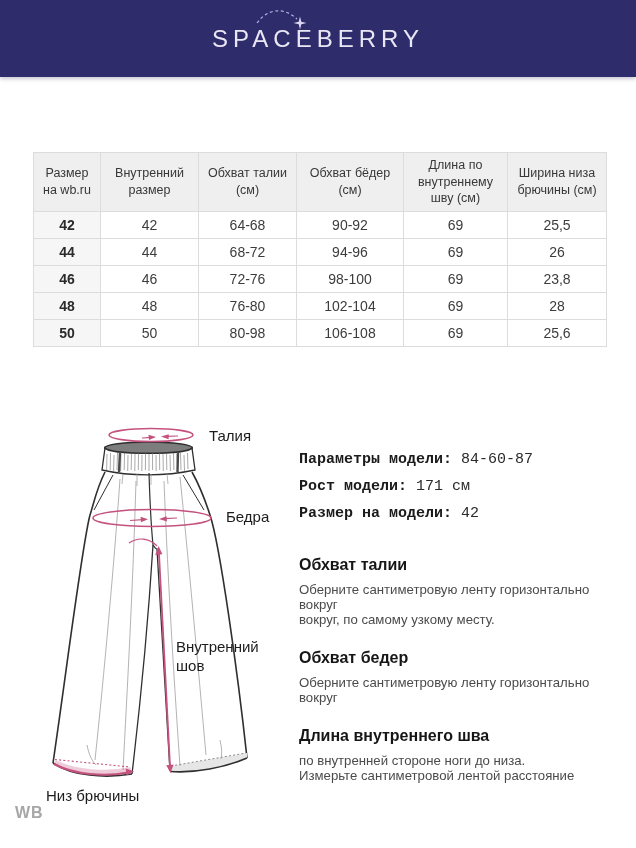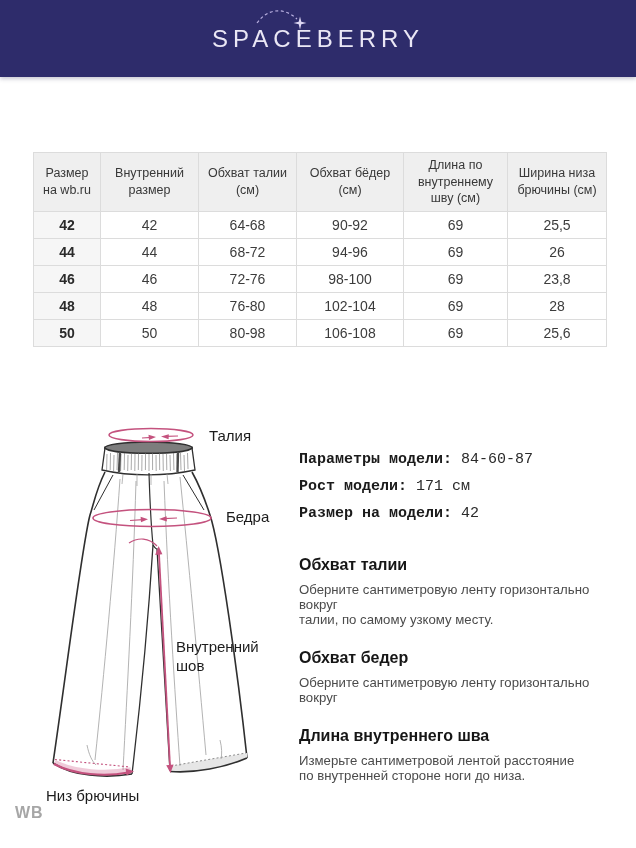--- a/index.html
+++ b/index.html
@@ -197,30 +197,30 @@
       </div>
       <div class="model-line">
         <span class="lbl">Размер на модели:</span>
         <span>42</span>
       </div>
     </div>
 
     <div class="m-section">
       <div class="m-title">Обхват талии</div>
       <div class="m-desc">Оберните сантиметровую ленту горизонтально вокруг</div>
-      <div class="m-desc">талии, по самому узкому месту.</div>
+      <div class="m-desc">вокруг, по самому узкому месту.</div>
     </div>
 
     <div class="m-section">
       <div class="m-title">Обхват бедер</div>
       <div class="m-desc">Оберните сантиметровую ленту горизонтально вокруг</div>
     </div>
 
     <div class="m-section">
       <div class="m-title">Длина внутреннего шва</div>
+      <div class="m-desc">по внутренней стороне ноги до низа.</div>
       <div class="m-desc">Измерьте сантиметровой лентой расстояние</div>
-      <div class="m-desc">по внутренней стороне ноги до низа.</div>
     </div>
   </div>
 
   <div class="wb-mark">WB</div>
 
 </div>
 
 </body></html>

